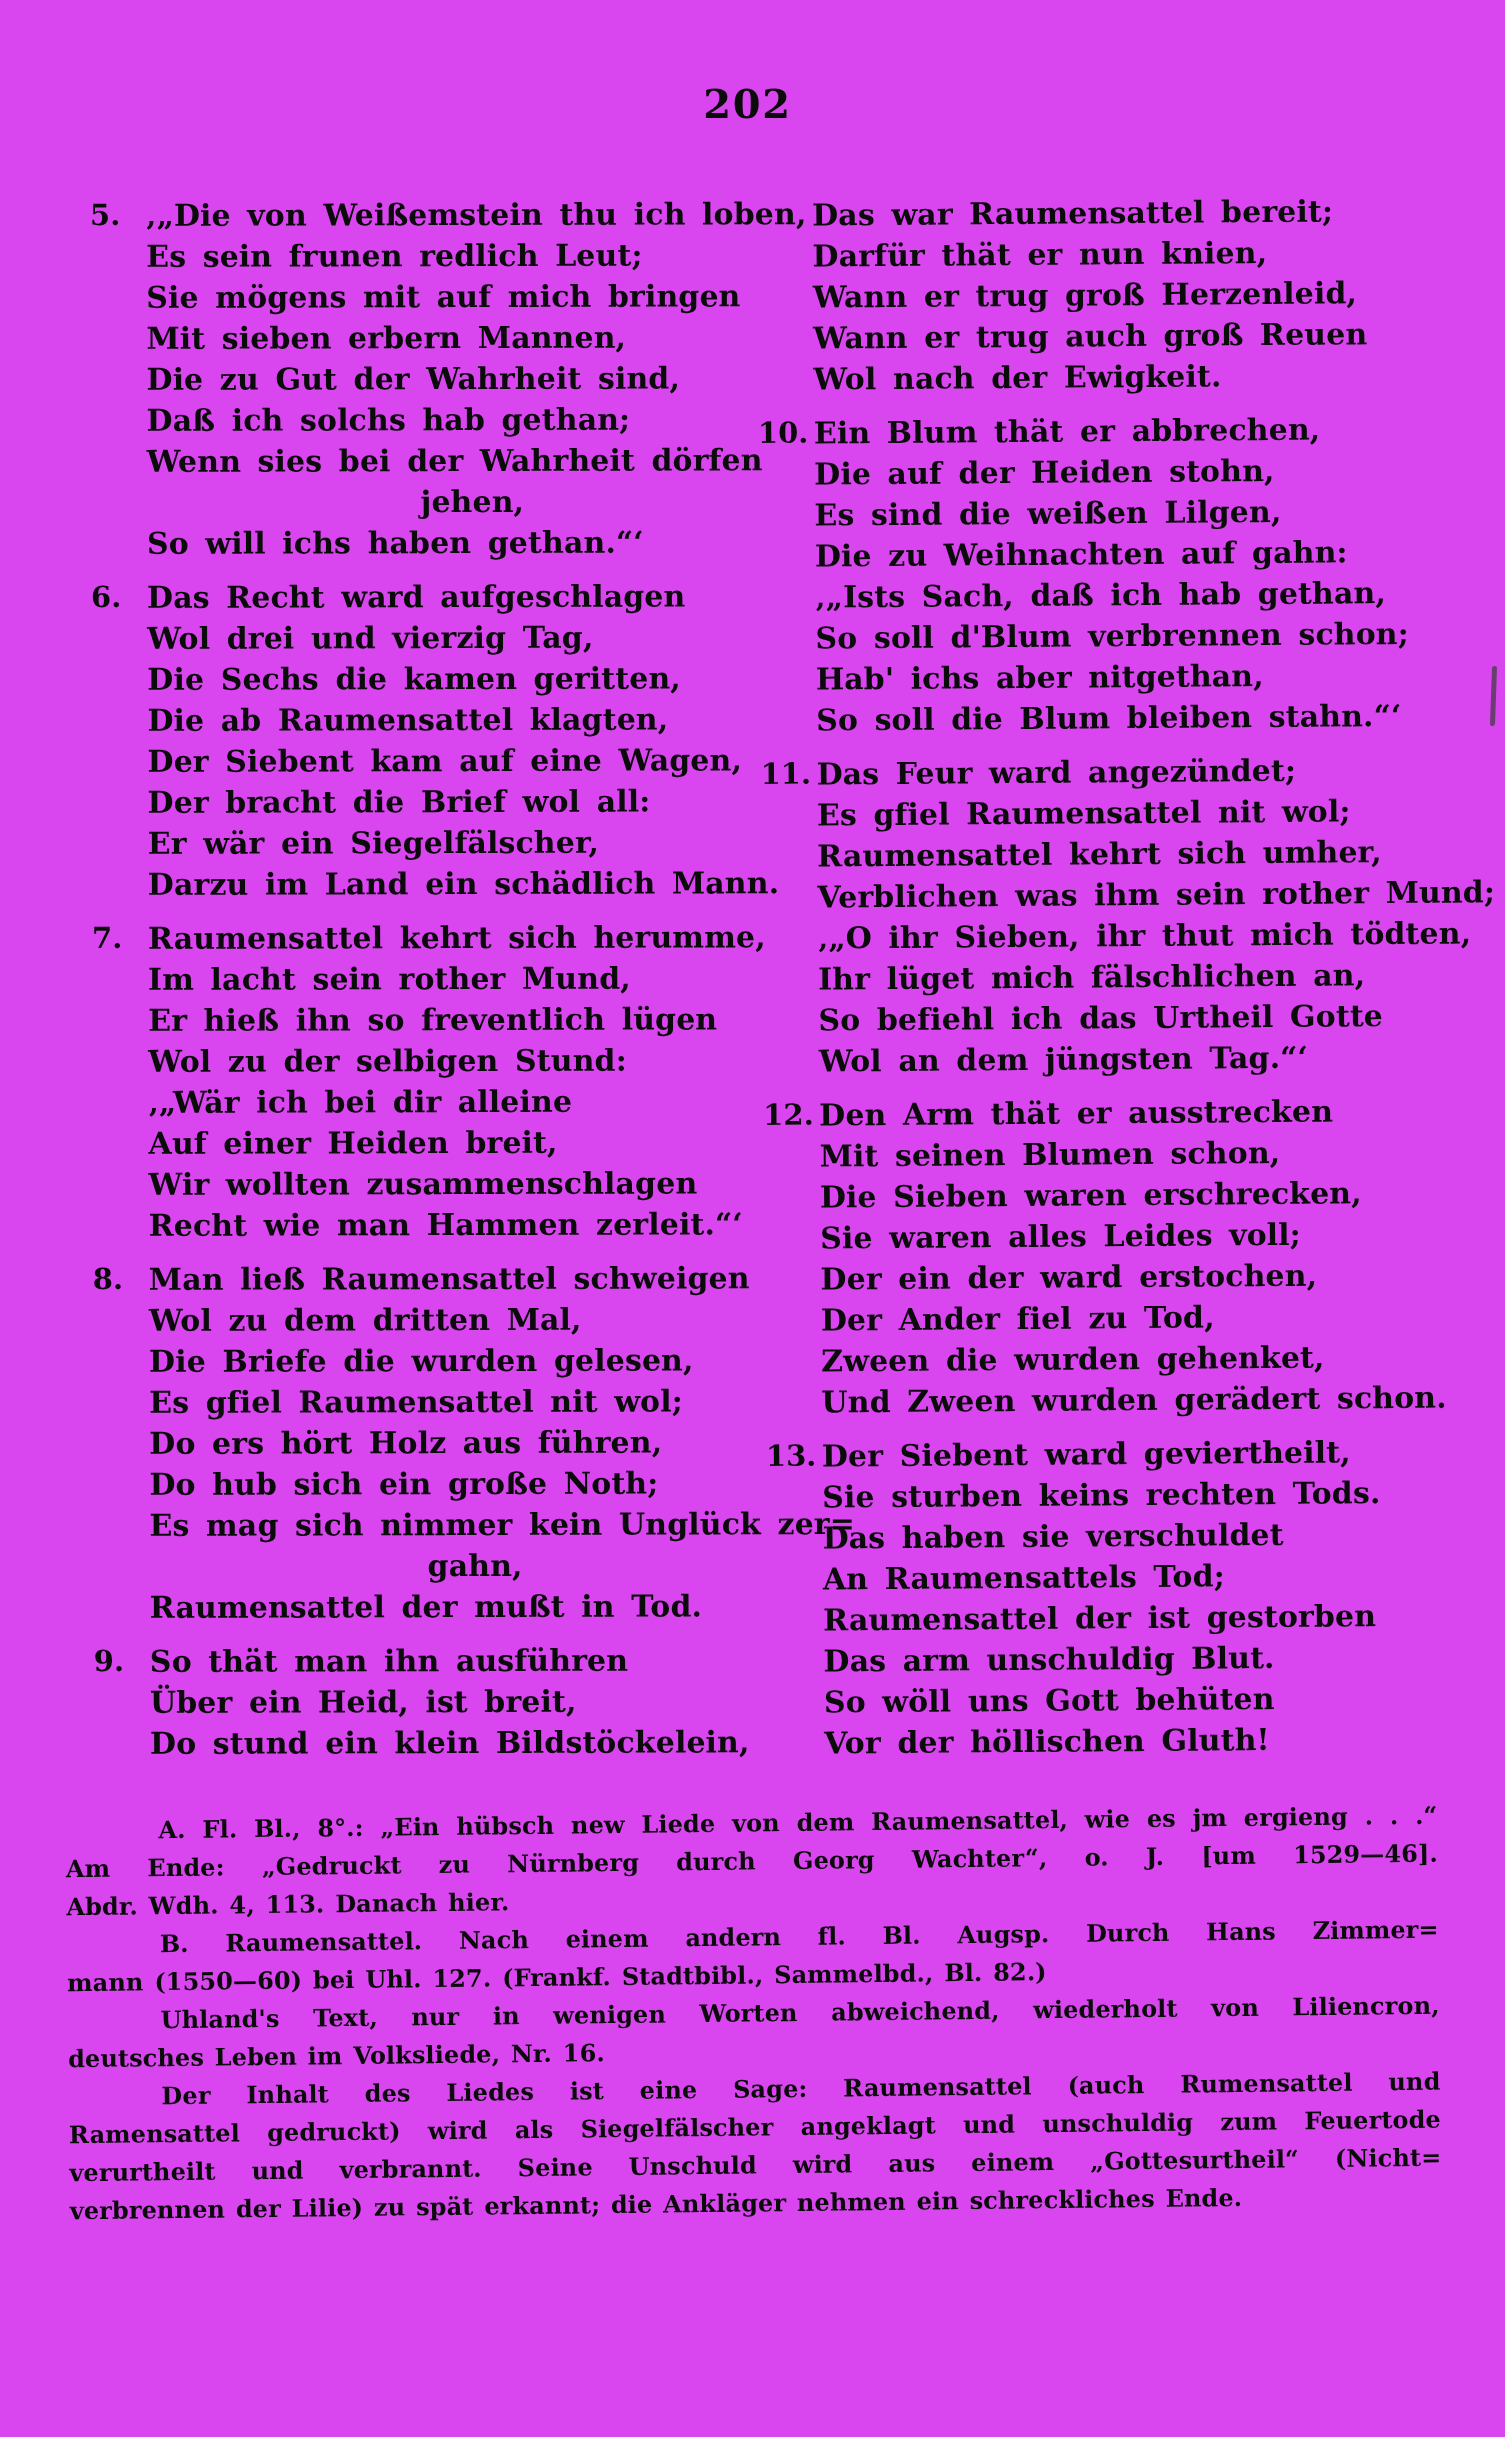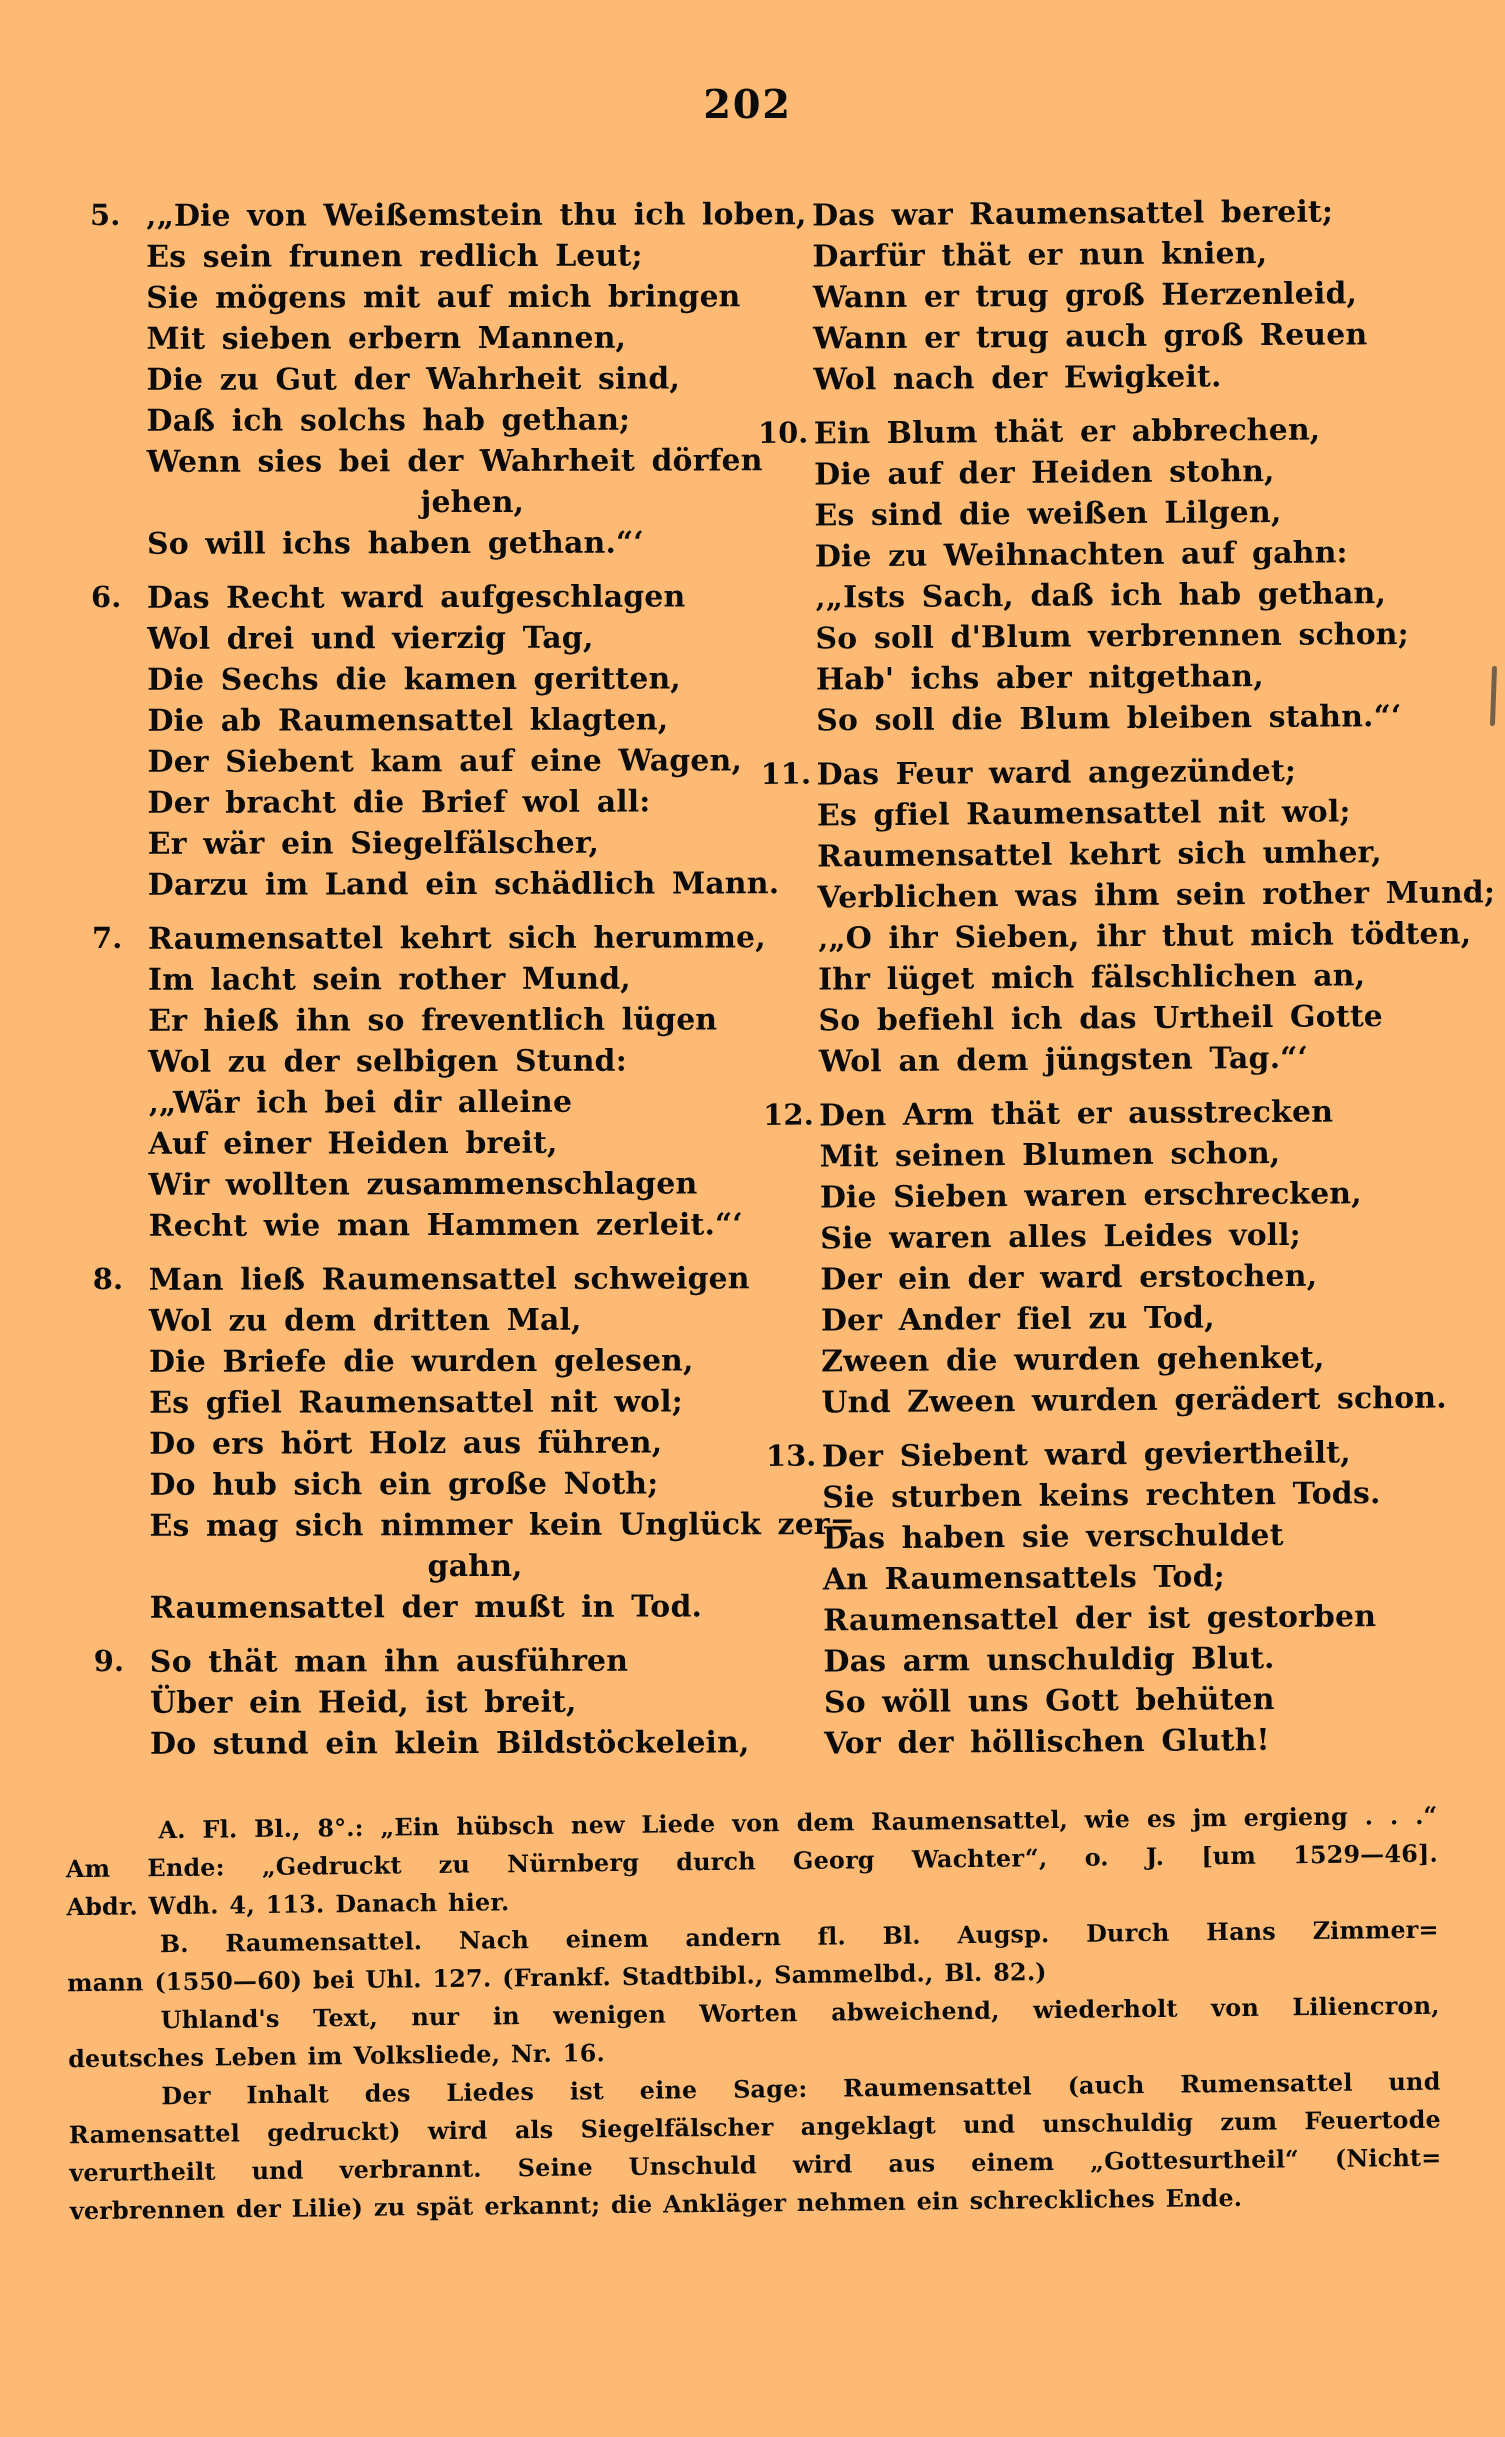--- a/index.html
+++ b/index.html
@@ -4,21 +4,21 @@
 <style>
   html,body{margin:0;padding:0;}
   body{
     width:1506px;height:2438px;
     background:#ffffff;
     font-family:"DejaVu Serif","Liberation Serif",serif;
     color:#0b0b0b;
     position:relative;
     overflow:hidden;
   }
-  .page{position:absolute;inset:0;background:#fdba74;}
+  .page{position:absolute;inset:0;background:#d946ef;}
   .pagenum{
     position:absolute;top:80px;left:0;width:1495px;
     text-align:center;
     font-size:40px;font-weight:bold;letter-spacing:1.6px;
   }
   .columns{position:absolute;top:195px;left:0;width:1506px;}
   .col{position:absolute;top:0;display:flex;flex-direction:column;}
   .col.left{left:90px;width:707px;transform:rotate(-0.15deg);transform-origin:top left;}
   .col.right{left:756px;width:721px;transform:rotate(-0.45deg);transform-origin:top left;}
   .stanza{display:grid;grid-template-columns:56px 1fr;margin:0 0 13px 0;}

